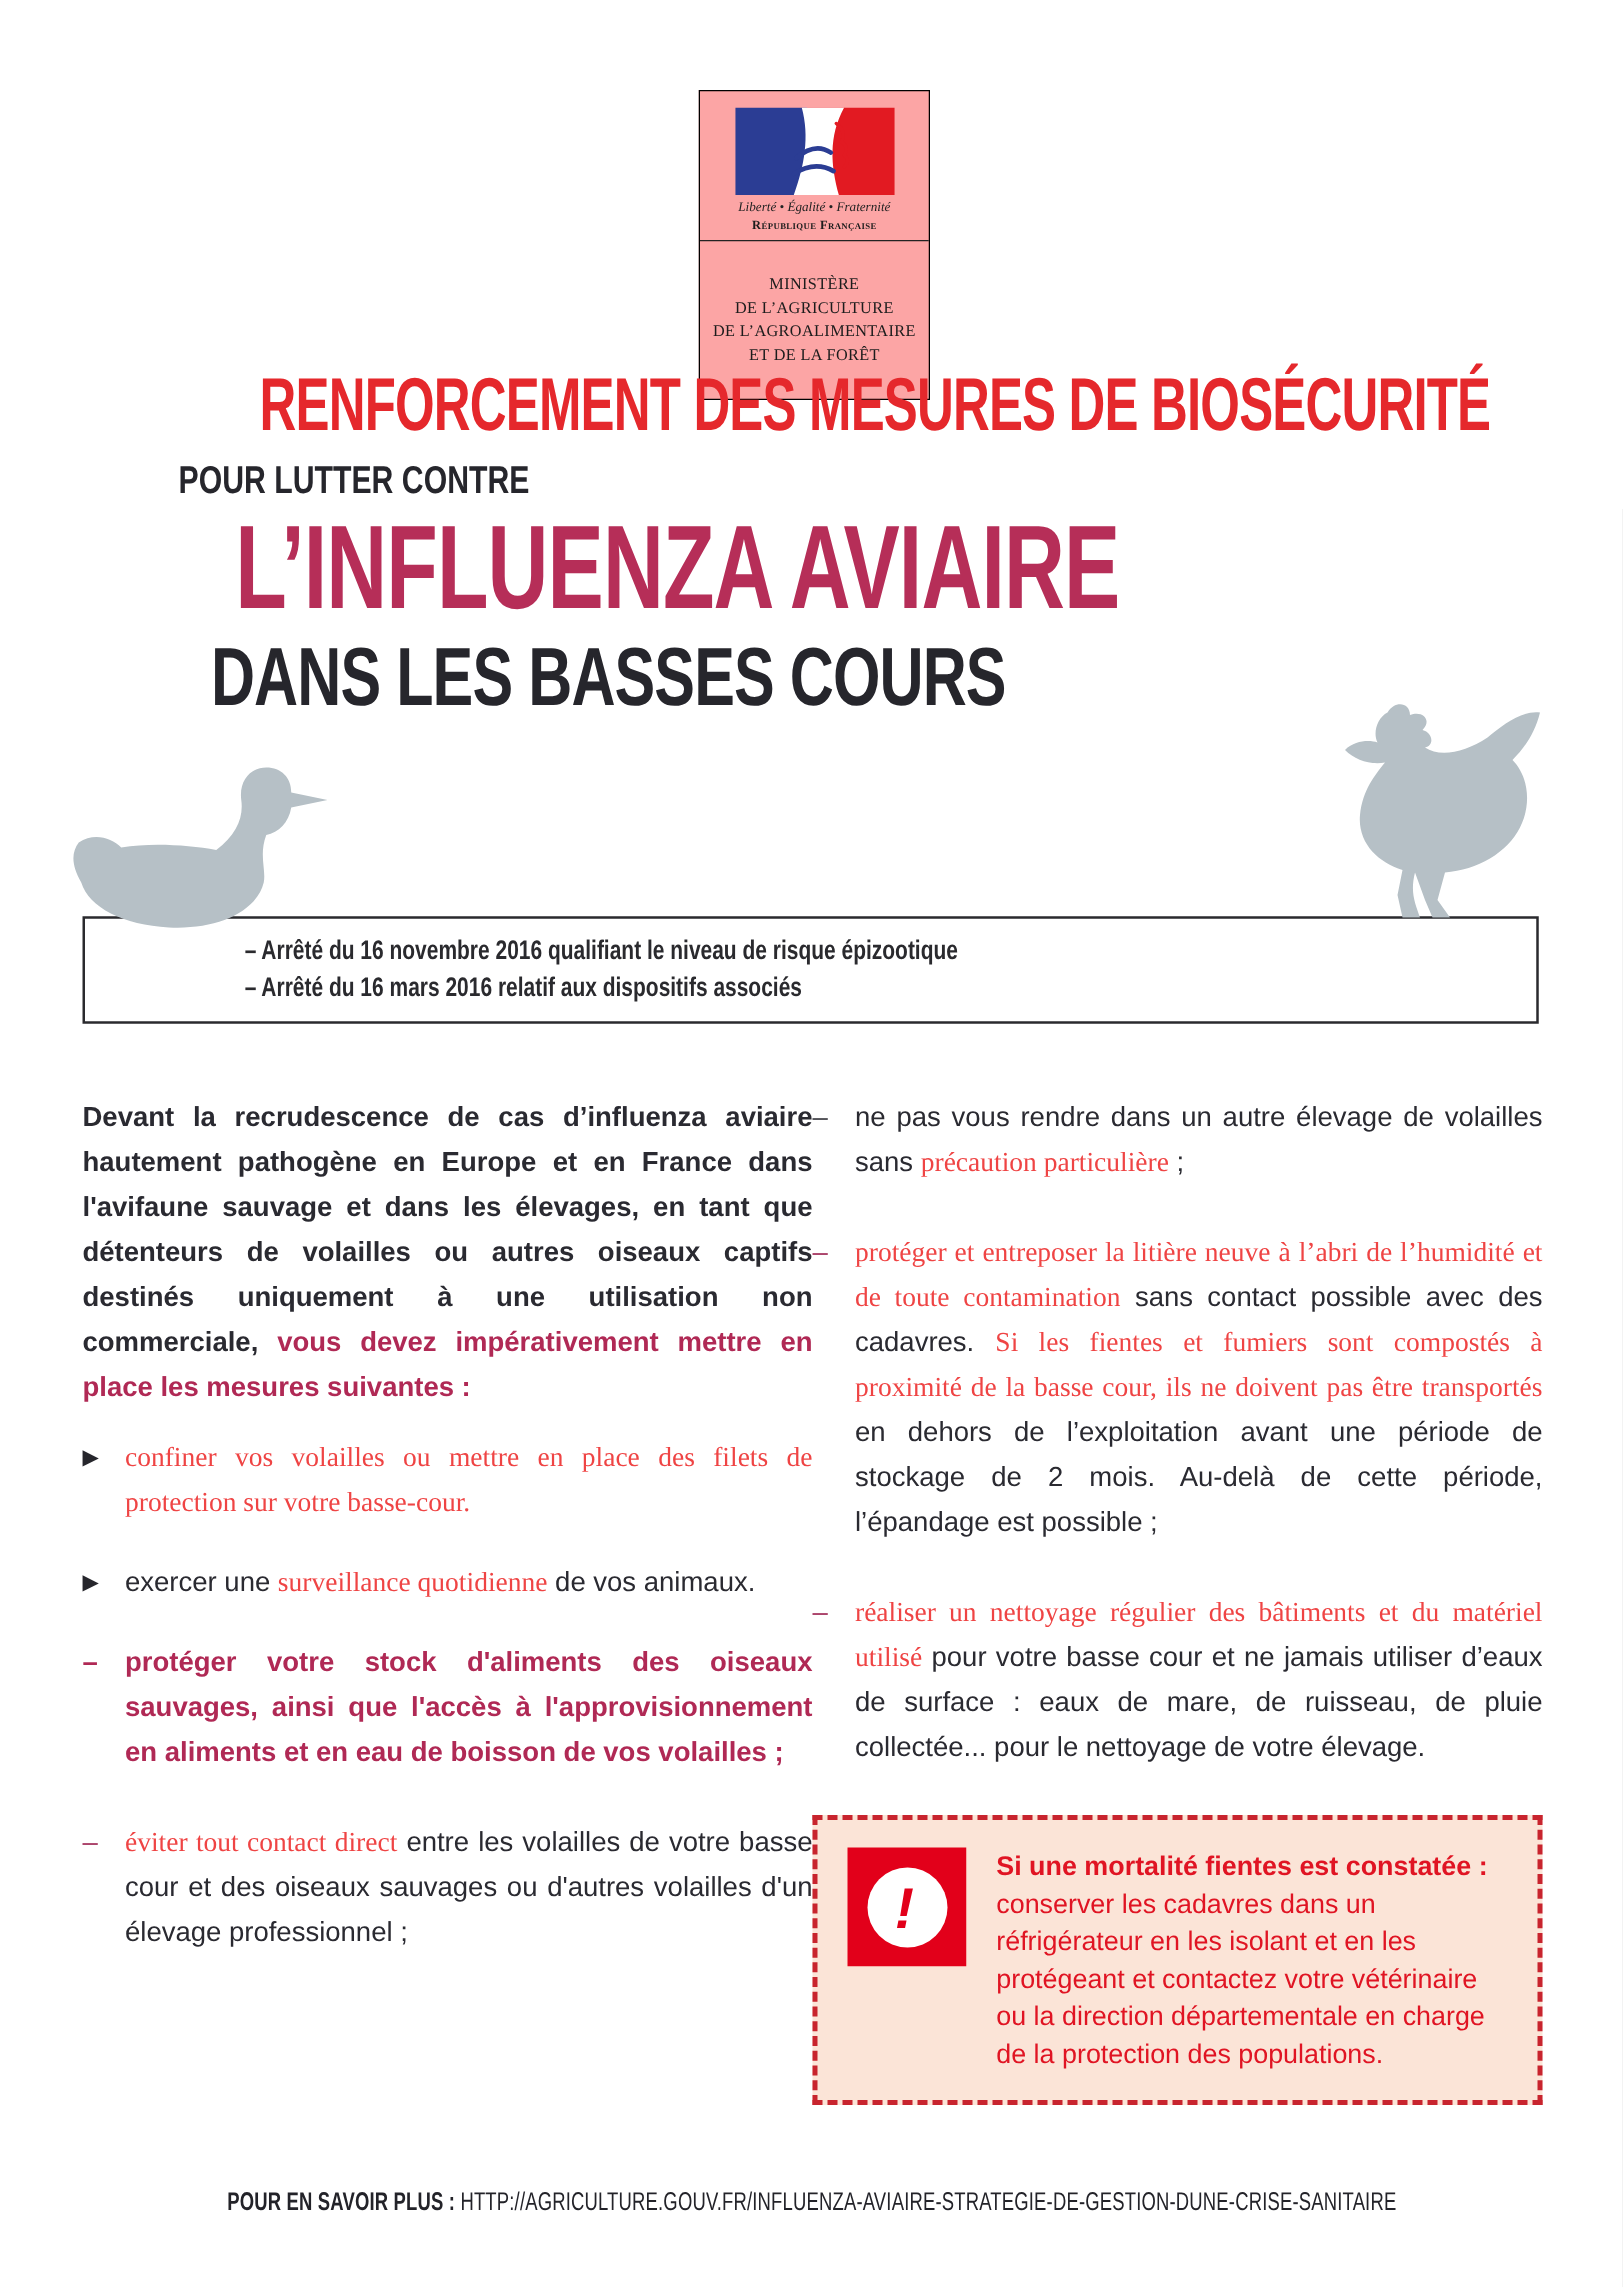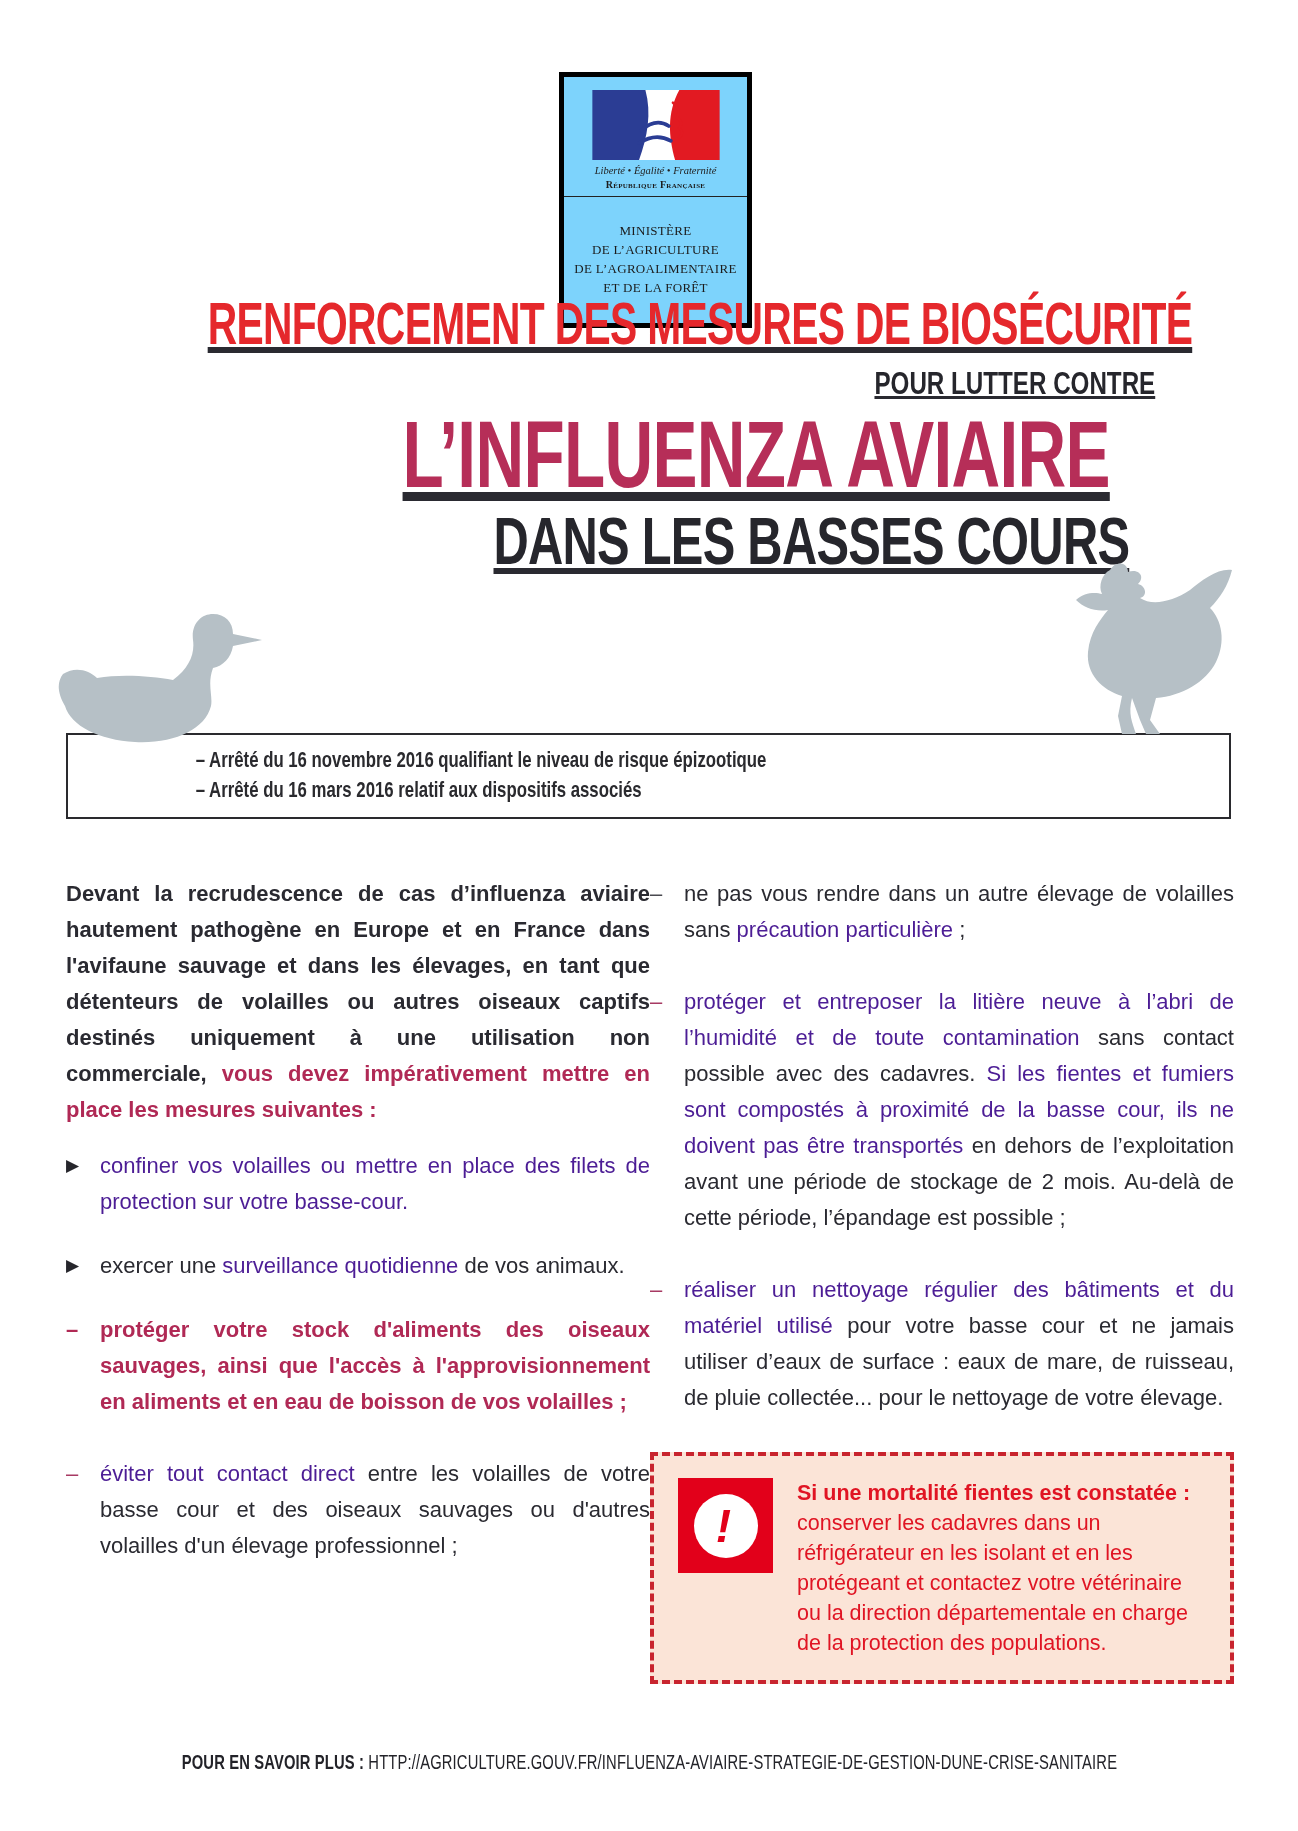--- a/index.html
+++ b/index.html
@@ -4,40 +4,40 @@
 <style>
   html,body{margin:0;padding:0;background:#e9e9e9;}
   .page{
     position:relative;width:1298px;height:1831px;margin:0 auto;
     background:#ffffff;overflow:hidden;
     font-family:"Liberation Sans",sans-serif;color:#2a2a31;
   }
   
   .logo-box{
     position:absolute;top:72px;left:559px;width:183px;
-    border:5px solid #000000;background:#7dd3fc;text-align:center;
+    border:1px solid #000000;background:#fca5a5;text-align:center;
   }
   .logo-top{padding:13px 8px 6px;border-bottom:1px solid #222;}
   .flag{display:block;margin:0 auto;}
   .motto{
     font-family:"Liberation Serif",serif;font-style:italic;
     font-size:10.5px;color:#222;margin-top:5px;white-space:nowrap;
   }
   .republic{
     font-family:"Liberation Serif",serif;font-size:10px;font-weight:700;
     color:#1c1c1c;margin-top:3px;letter-spacing:.3px;white-space:nowrap;
     font-variant:small-caps;
   }
   .logo-bottom{padding:24px 6px 26px;}
   .ministry-line{
     font-family:"Liberation Serif",serif;font-size:13px;color:#1c1c1c;
     line-height:19px;letter-spacing:.3px;white-space:nowrap;
   }
   
-  .titles{position:absolute;top:294px;left:0;width:100%;text-align:right;text-decoration:underline;}
+  .titles{position:absolute;top:294px;left:0;width:100%;text-align:left;}
   .t-line{white-space:nowrap;font-weight:700;transform-origin:50% 50%;}
   .t-red{font-size:60px;line-height:60px;color:#e5282c;transform:scaleX(.68);letter-spacing:-1px;}
   .t-sub{font-size:31px;line-height:31px;color:#26262c;margin-top:14px;transform:scaleX(.78);}
   .t-crimson{font-size:95px;line-height:98px;color:#b62e58;margin-top:6px;transform:scaleX(.71);letter-spacing:-1px;}
   .t-dark{font-size:66px;line-height:68px;color:#26262c;margin-top:4px;transform:scaleX(.74);letter-spacing:-1px;}
   
   .duck{position:absolute;top:588px;left:55px;z-index:3;}
   .hen{position:absolute;top:556px;left:1050px;z-index:3;}
   
   .decrees{
@@ -64,21 +64,21 @@
     text-decoration:underline;text-decoration-thickness:2px;text-underline-offset:6px;
     text-align:left;
   }
   .dbullet{display:flex;margin-bottom:36px;}
   .dmark{flex:0 0 34px;line-height:36px;}
   .mark-dark{color:#4a4a50;}
   .mark-crimson{color:#a73a63;}
   .mark-crimson-bold{color:#b02955;font-weight:700;}
   .seg-dark{color:#2a2a31;}
   .seg-dark-bold{color:#2a2a31;font-weight:700;}
-  .seg-crimson{color:#4c1d95;}
+  .seg-crimson{color:#ef4444;font-family:Liberation Serif, serif;}
   .seg-crimson-bold{color:#b02955;font-weight:700;}
   .seg-red{color:#e01423;text-align:right;}
   .seg-red-bold{color:#e01423;font-weight:700;}
   
   .warning{
     margin-top:26px;border:4px dashed #c8242e;background:#fbe4d7;
     padding:22px 24px;display:flex;gap:24px;align-items:flex-start;
     box-sizing:border-box;
   }
   .warn-icon{

